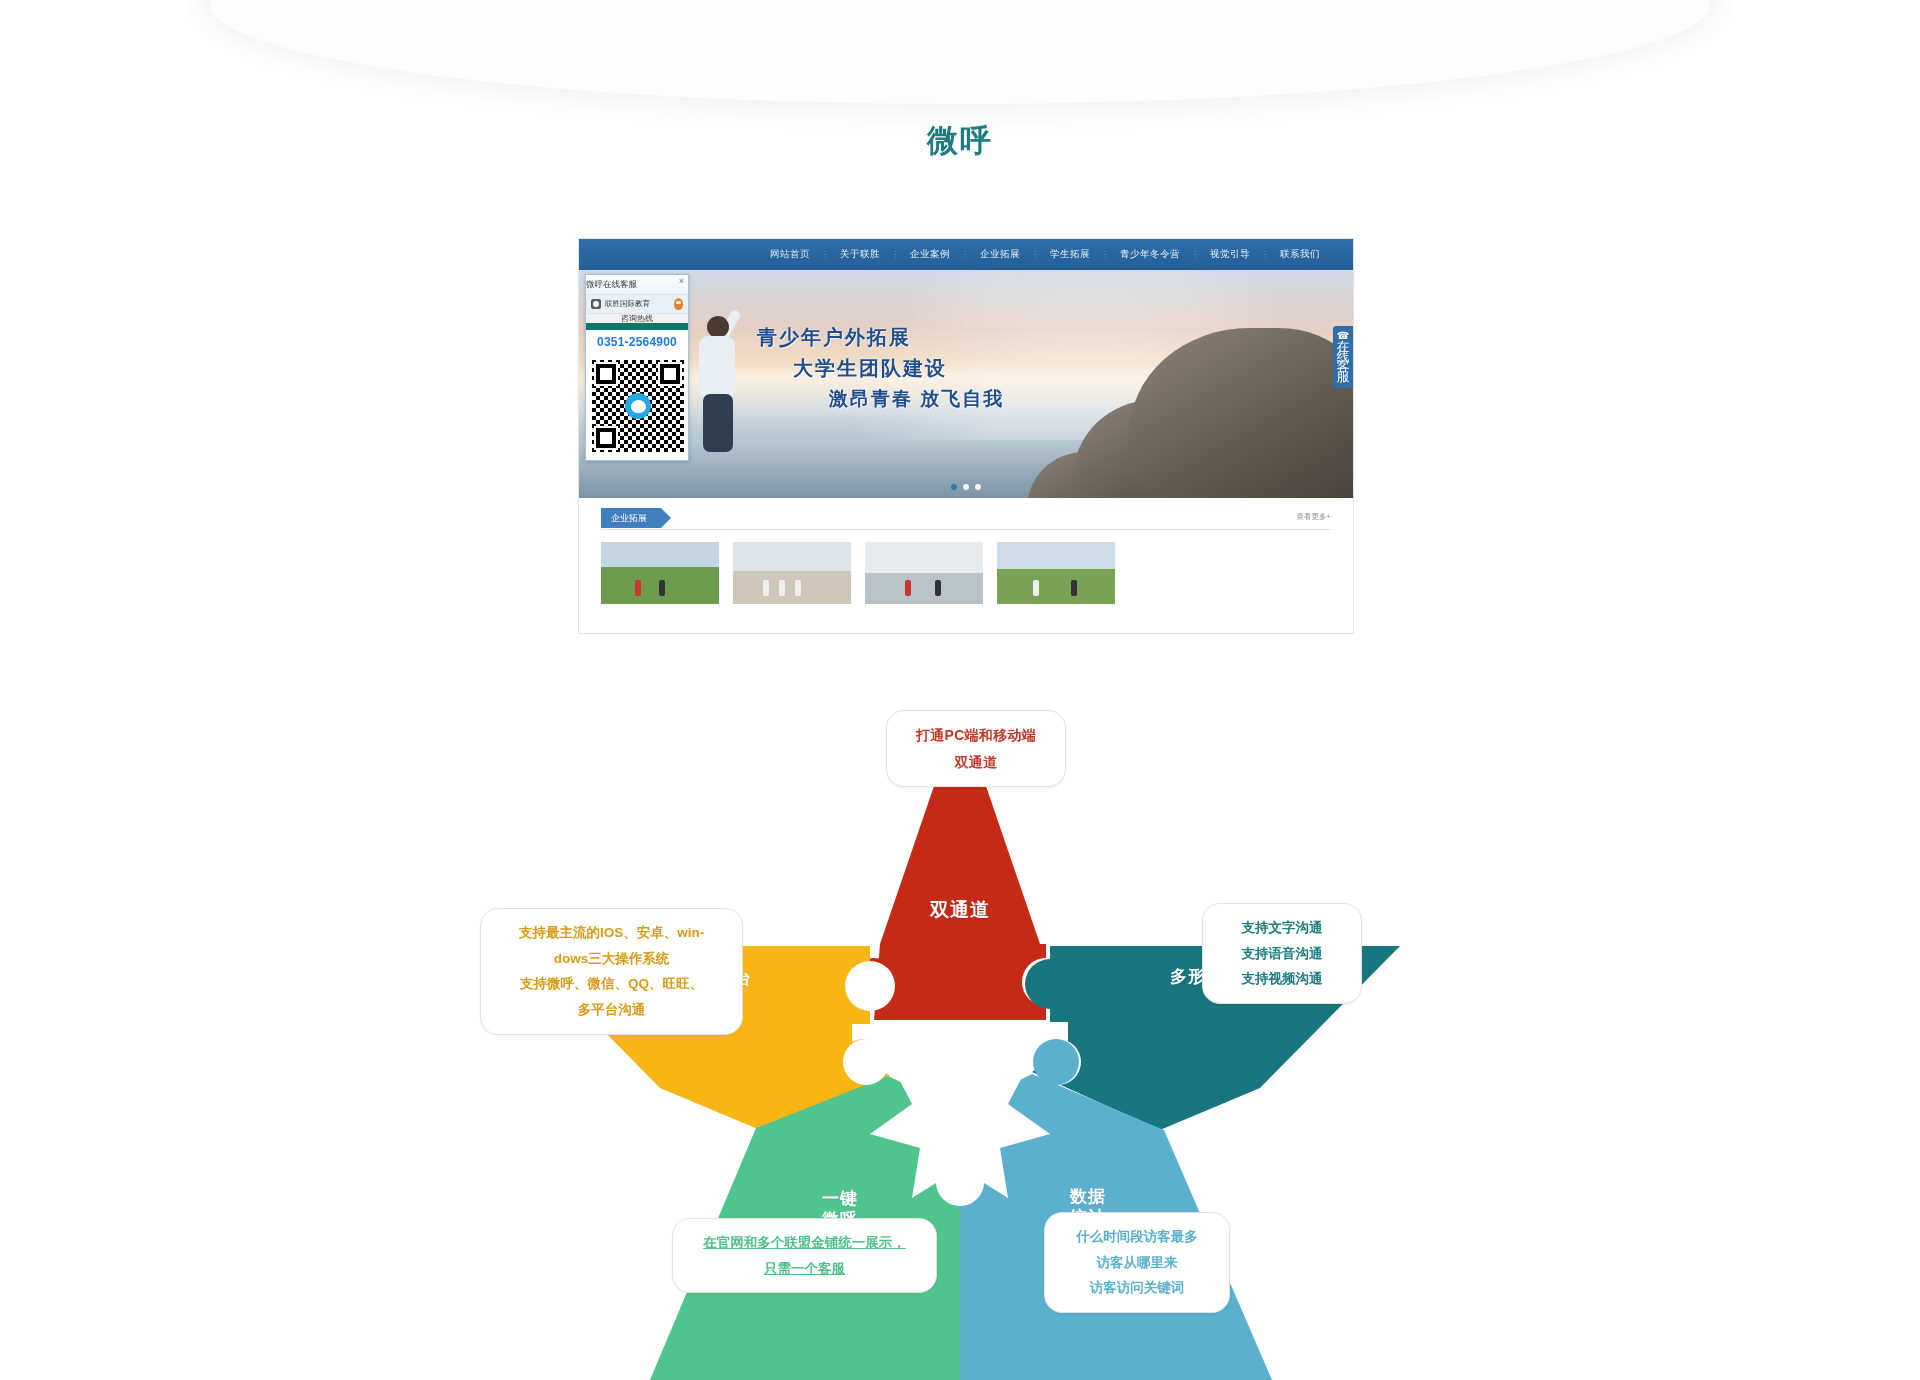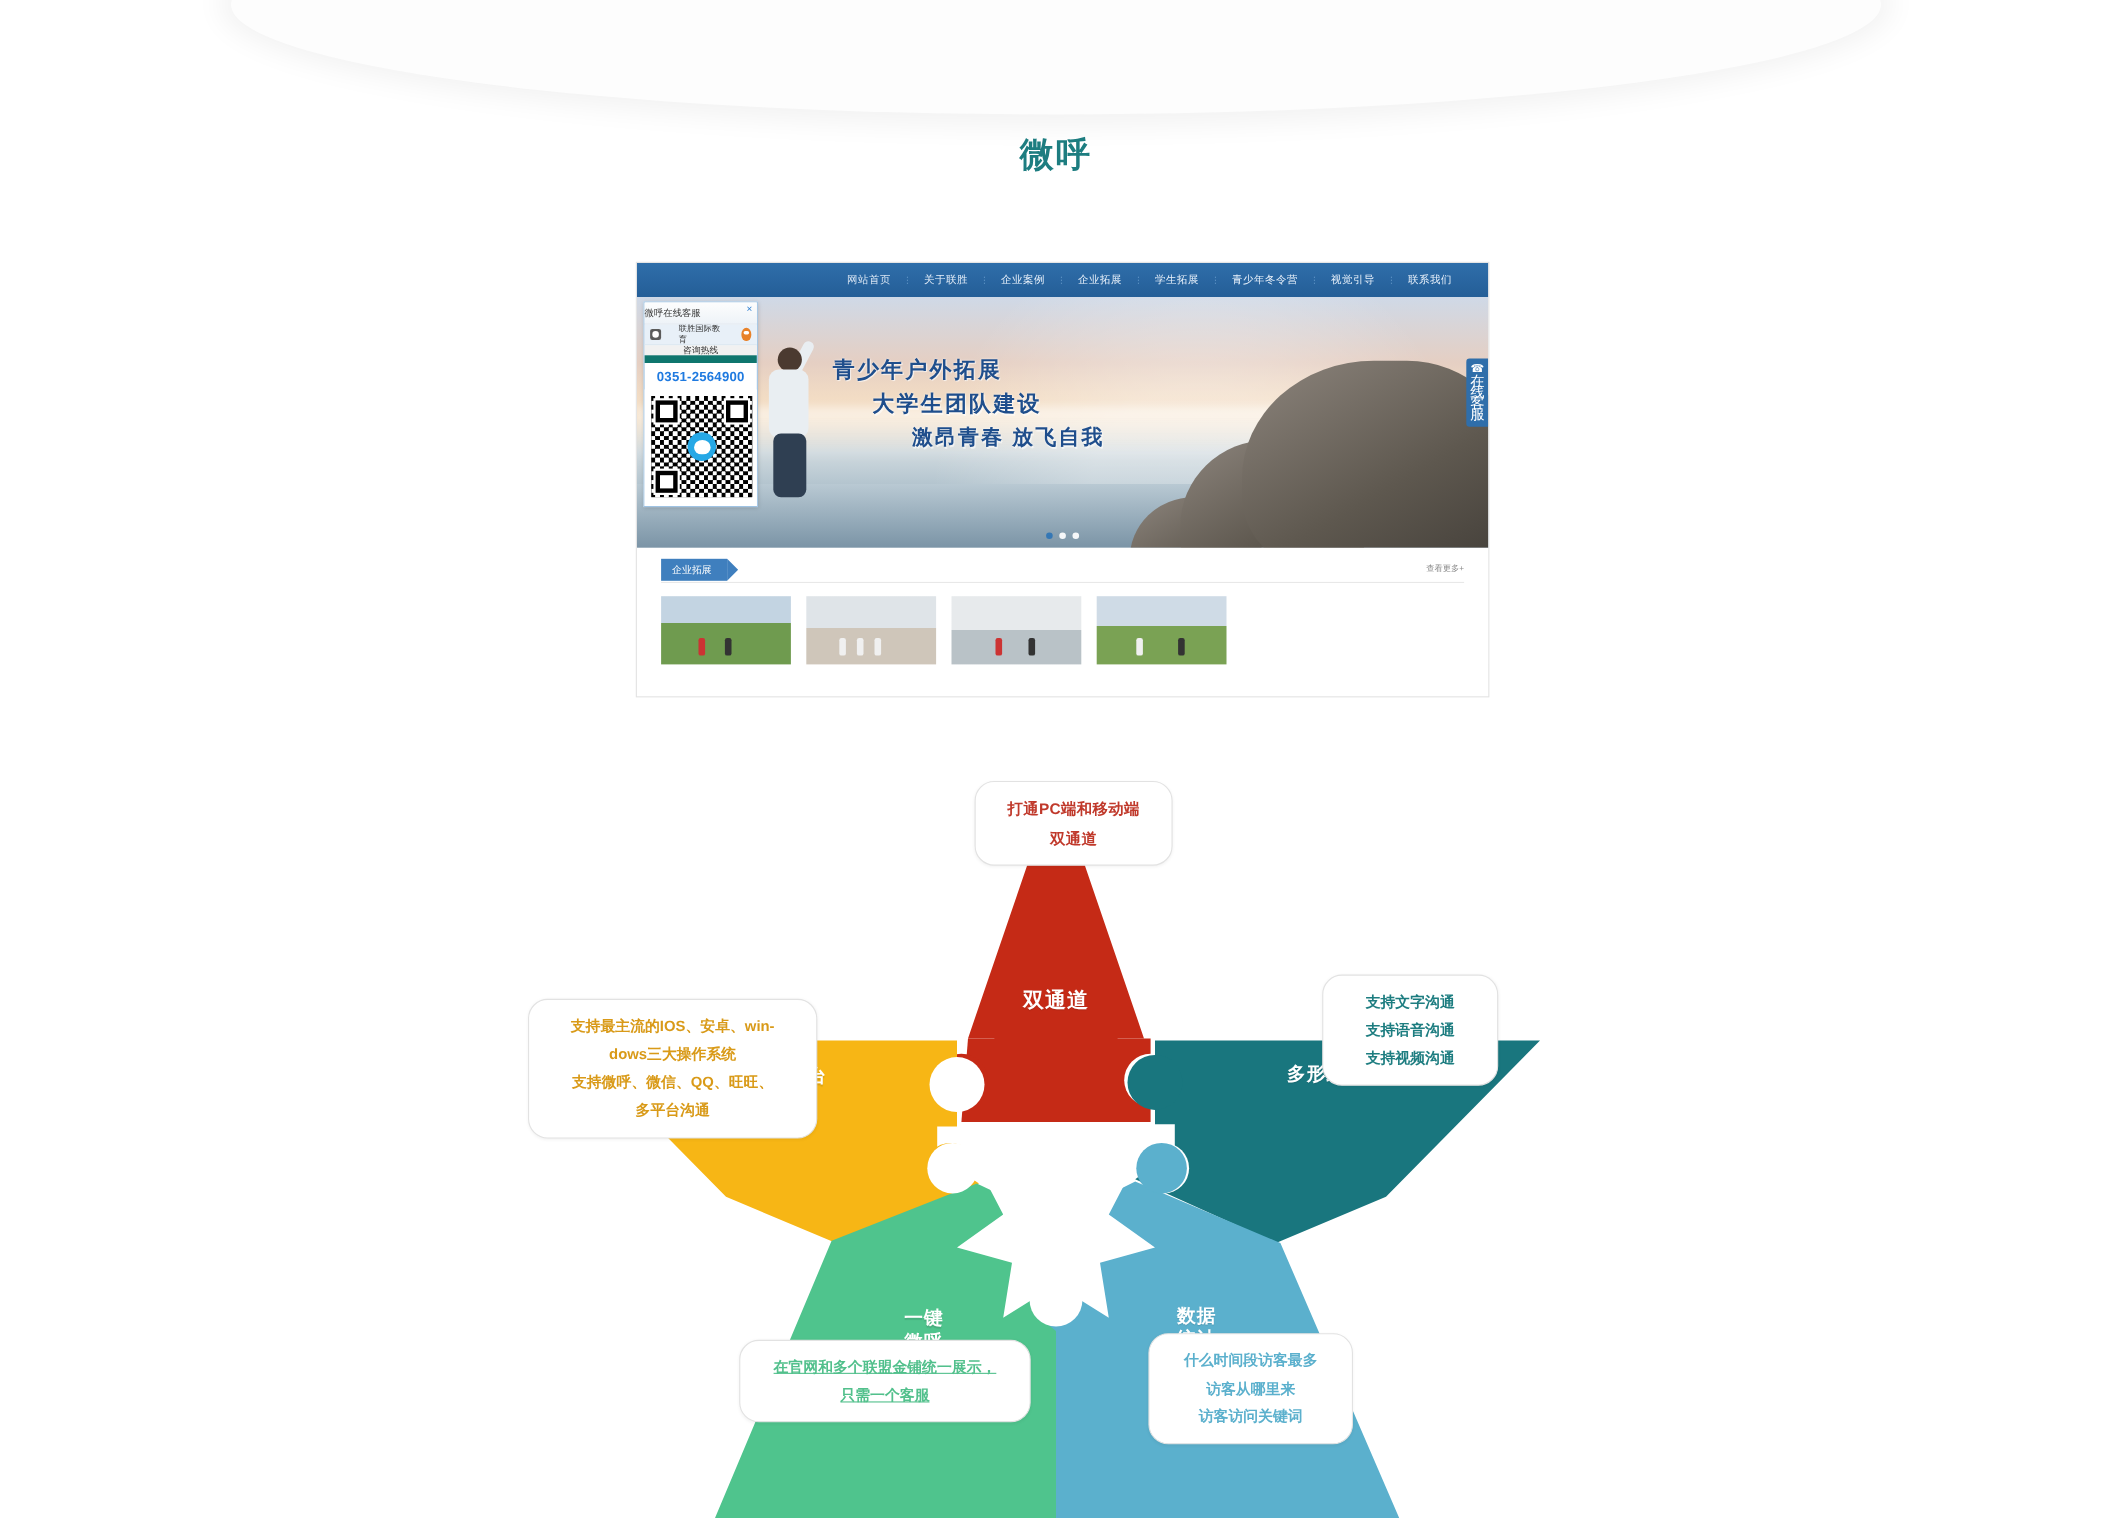--- a/index.html
+++ b/index.html
@@ -105,21 +105,21 @@
     box-shadow:0 1px 4px rgba(0,0,0,.18);
     font-size:8px;
   }
   .chatw .cw-head{
     position:relative; height:20px; background:linear-gradient(#fdfdfd,#eef3f8);
     border-bottom:1px solid #dfe7ef; display:flex; align-items:center; justify-content:flex-start;
     color:#333; font-size:8.5px;
   }
   .chatw .cw-close{ position:absolute; right:4px; top:1px; color:#2f80d2; font-size:9px; cursor:pointer; }
   .chatw .cw-row{
-    height:19px; display:flex; align-items:center; gap:16px; padding:0 5px;
+    height:19px; display:flex; align-items:center; gap:4px; padding:0 5px;
     background:#e8f0f8; border-bottom:1px solid #dbe5ef;
   }
   .chatw .cw-av{ width:10px; height:10px; border-radius:2px; background:#5b5b5b; position:relative; }
   .chatw .cw-av:after{ content:""; position:absolute; left:2px; top:2px; width:6px; height:6px; border-radius:50%; background:#fff; }
   .chatw .cw-name{ color:#333; font-size:7.5px; flex:1; }
   .chatw .cw-qq{ width:9px; height:12px; border-radius:50% 50% 46% 46%; background:#e8822a; position:relative; }
   .chatw .cw-qq:after{ content:""; position:absolute; left:2px; top:3px; width:5px; height:3px; border-radius:2px; background:#fff; }
   .chatw .cw-sec{
     height:16px; display:flex; align-items:center; justify-content:center;
     background:#f1f1f1; color:#333; font-size:8px; border-bottom:7px solid #0f766e;
@@ -379,21 +379,21 @@
       <div>双通道</div>
     </div>
 
     <div class="bubble b-left" style="top:218px">
       <div>支持最主流的IOS、安卓、win-</div>
       <div>dows三大操作系统</div>
       <div>支持微呼、微信、QQ、旺旺、</div>
       <div>多平台沟通</div>
     </div>
 
-    <div class="bubble b-right" style="top:196px">
+    <div class="bubble b-right" style="top:213px">
       <div>支持文字沟通</div>
       <div>支持语音沟通</div>
       <div>支持视频沟通</div>
     </div>
 
     <div class="bubble b-bl" style="top:528px">
       <div>在官网和多个联盟金铺统一展示，</div>
       <div>只需一个客服</div>
     </div>
 

